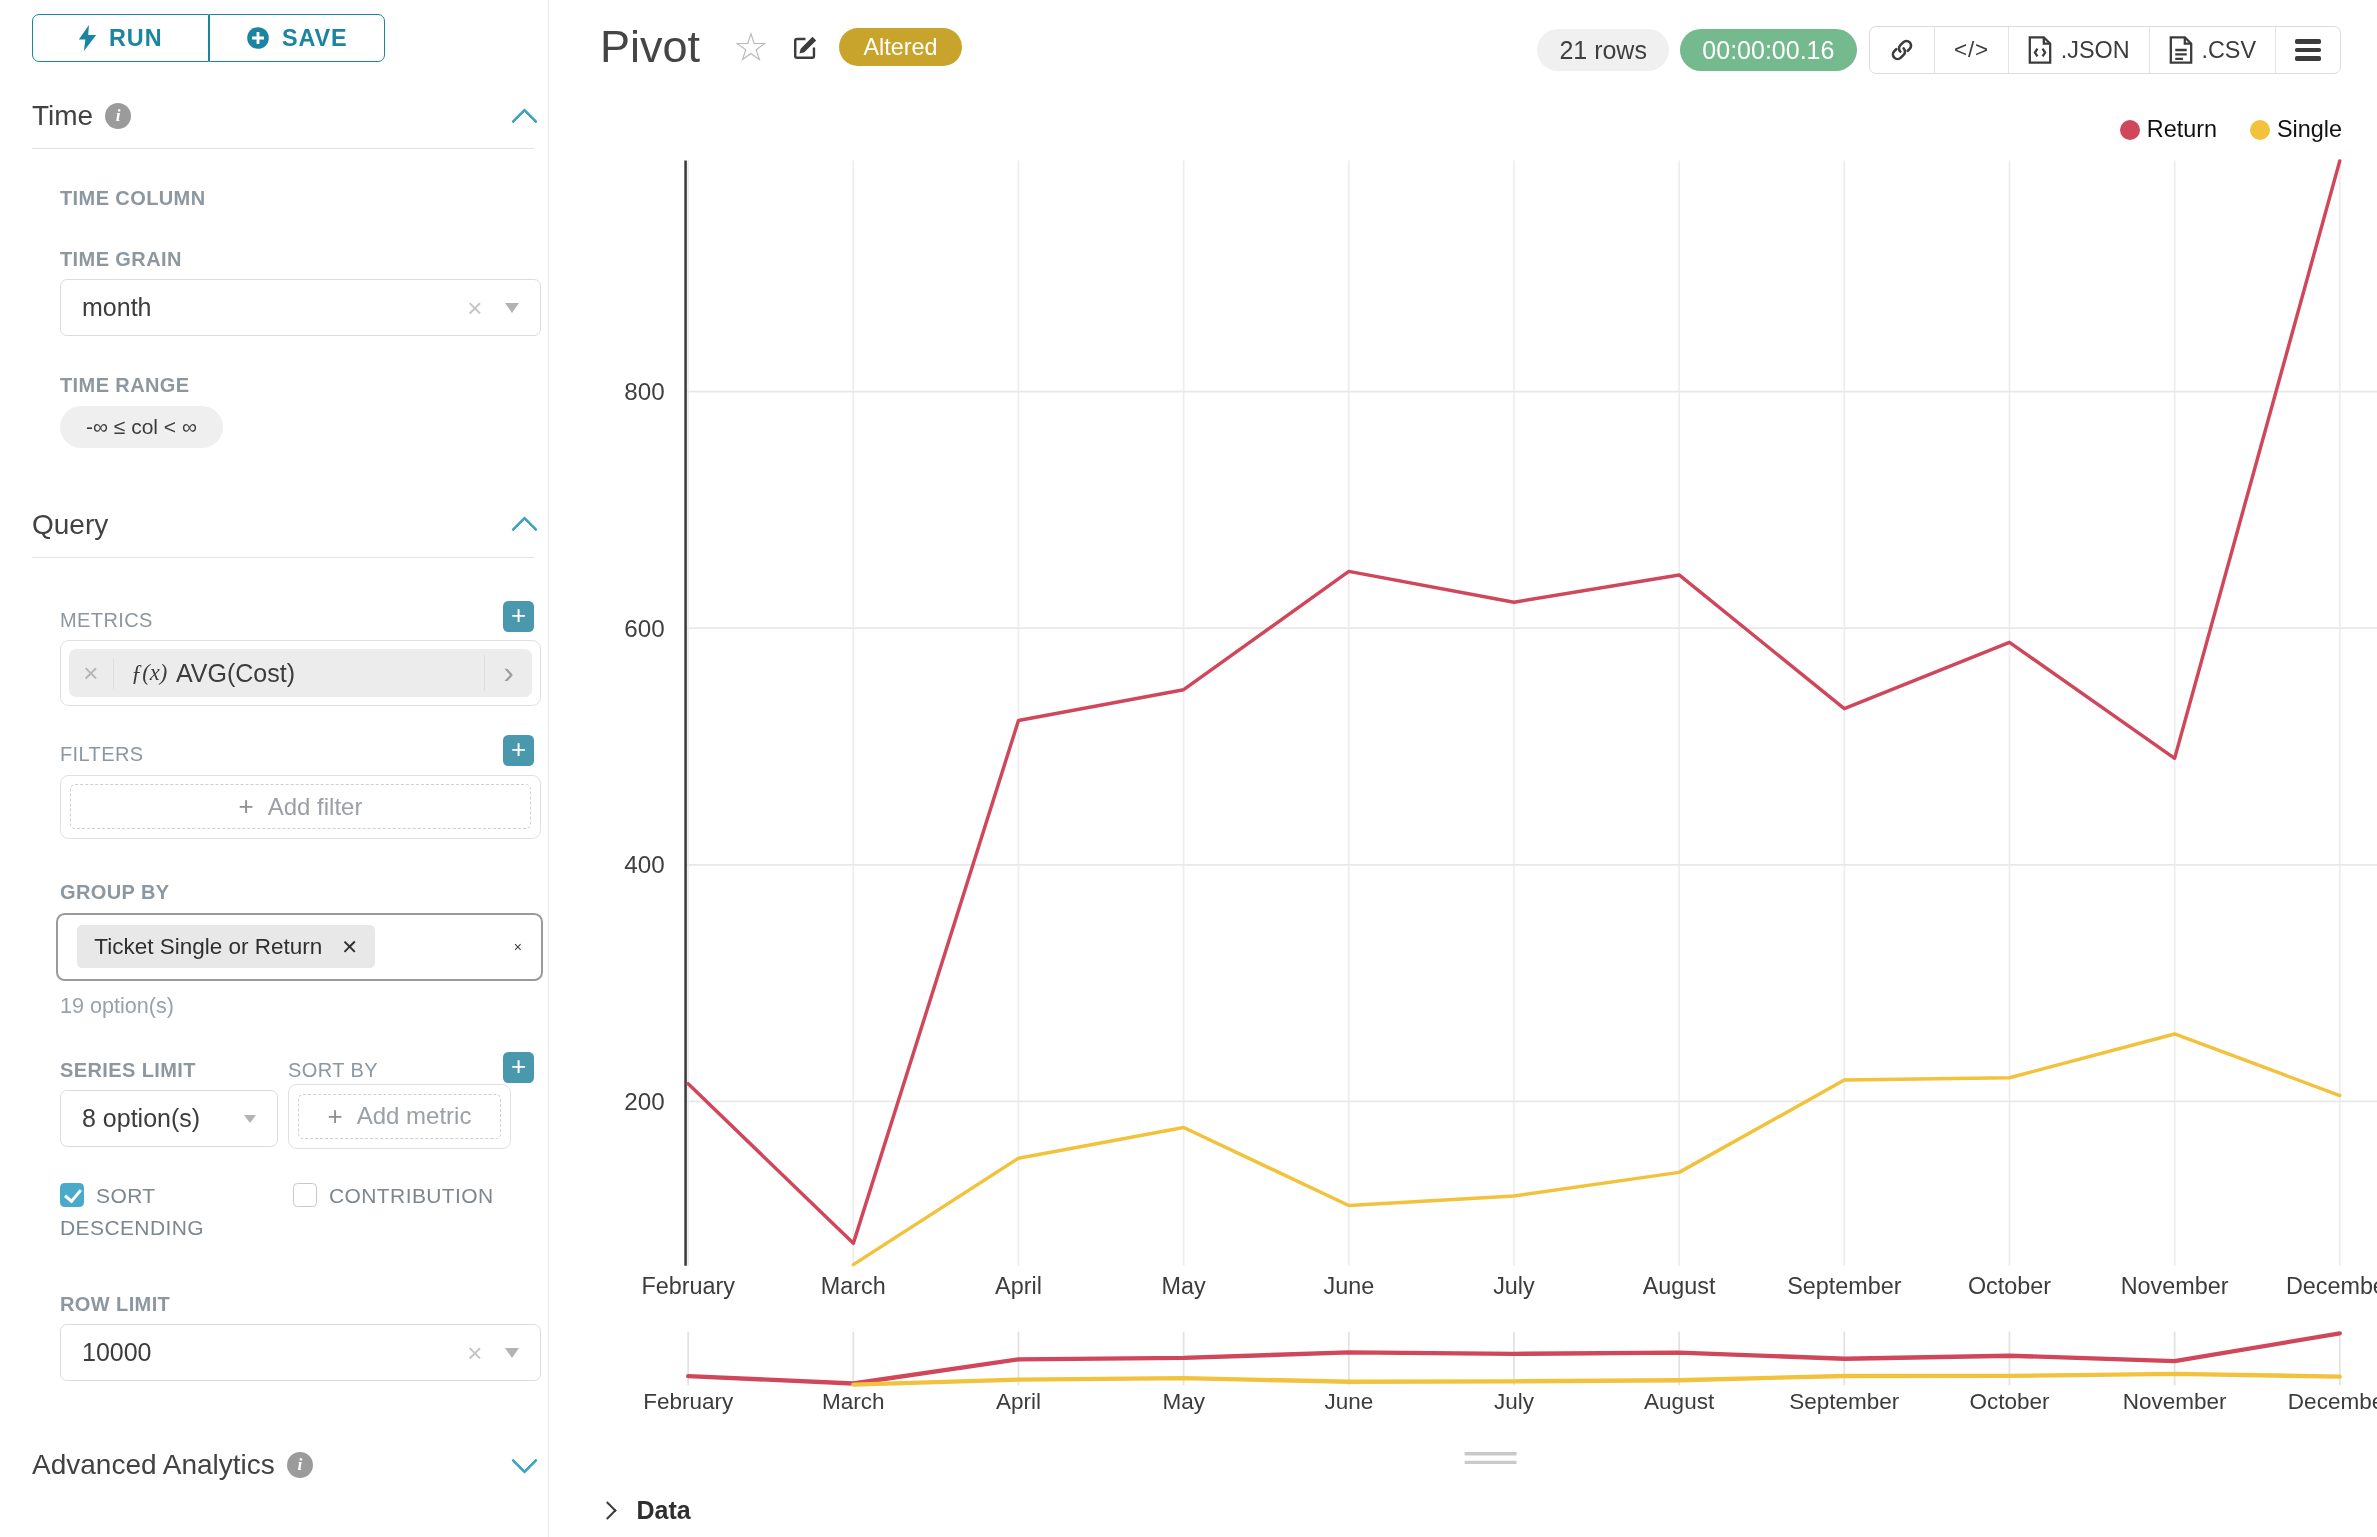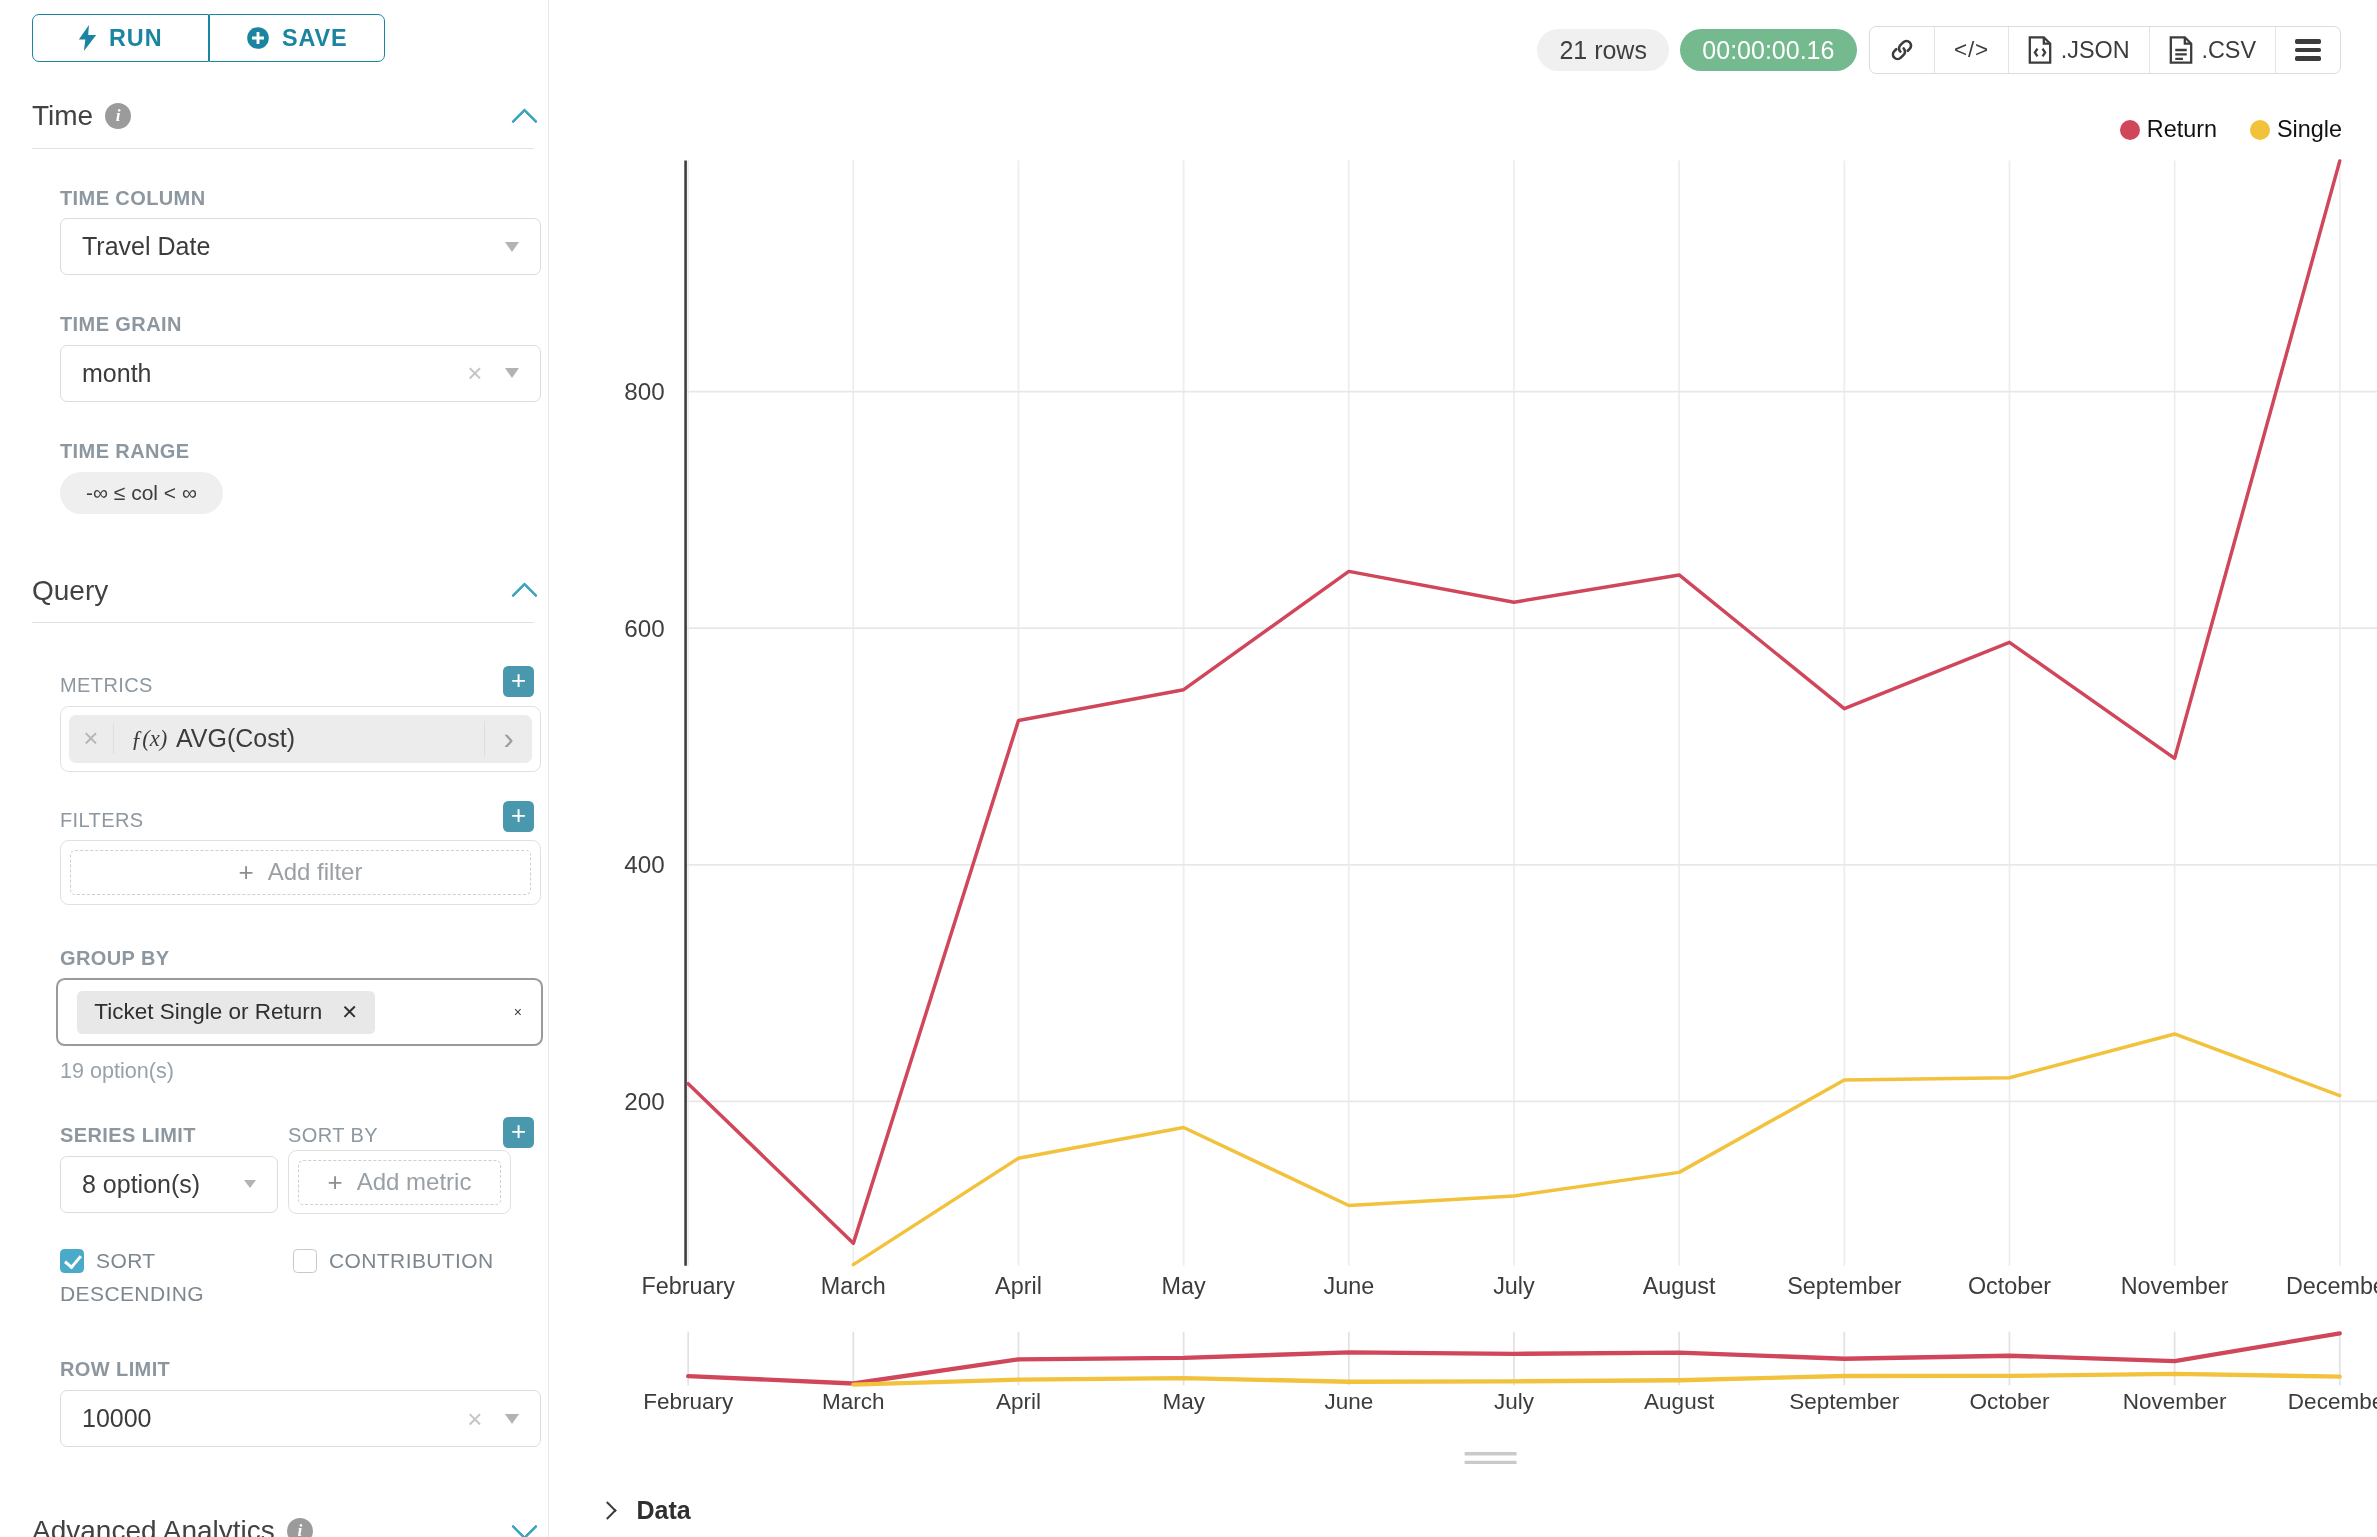--- a/index.html
+++ b/index.html
@@ -144,24 +144,20 @@
 
     
     <div class="sec-head">
       <span class="sec-title">Time</span>
       <span class="info-dot">i</span>
       <span class="caret-up"></span>
     </div>
     <hr class="sec-rule">
 
     <div class="fld-label">TIME COLUMN</div>
-    <div class="fld">
-      <span>Travel Date</span>
-      <span class="sel-caret lone"></span>
-    </div>
 
     <div class="fld-label">TIME GRAIN</div>
     <div class="fld">
       <span>month</span>
       <span class="clear-x">×</span>
       <span class="sel-caret"></span>
     </div>
 
     <div class="fld-label">TIME RANGE</div>
     <div class="range-pill">
@@ -255,20 +251,33 @@
       <span class="caret-down"></span>
     </div>
     
 
     
     
     
   </div>
 
   <div class="main-header">
+    <div class="title-row">
+      <span class="chart-title">Pivot</span>
+      <span class="star">☆</span>
+      <span class="edit-ic">
+        <svg width="29" height="29" viewBox="0 0 24 24" fill="none" stroke="#3c3c3c" stroke-width="2">
+          <path d="M12 5H5a1.5 1.5 0 0 0-1.5 1.5V19A1.5 1.5 0 0 0 5 20.5h12.5A1.5 1.5 0 0 0 19 19v-7"></path>
+          <path d="M17.8 3.2l3 3L11 16l-4 1 1-4 9.8-9.8z" fill="#3c3c3c" stroke="none"></path>
+        </svg>
+      </span>
+      <span class="status-pill">
+        <span>Altered</span>
+      </span>
+    </div>
 
     <div class="hdr-right">
       <span class="rows-pill">
         <span>21 rows</span>
       </span>
       <span class="timer-pill">
         <span>00:00:00.16</span>
       </span>
       <div class="icon-group">
         <div class="ig-seg">

